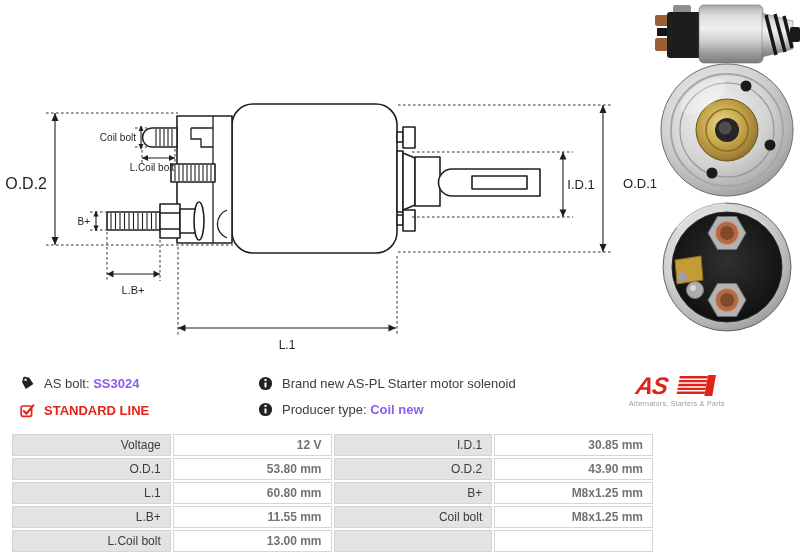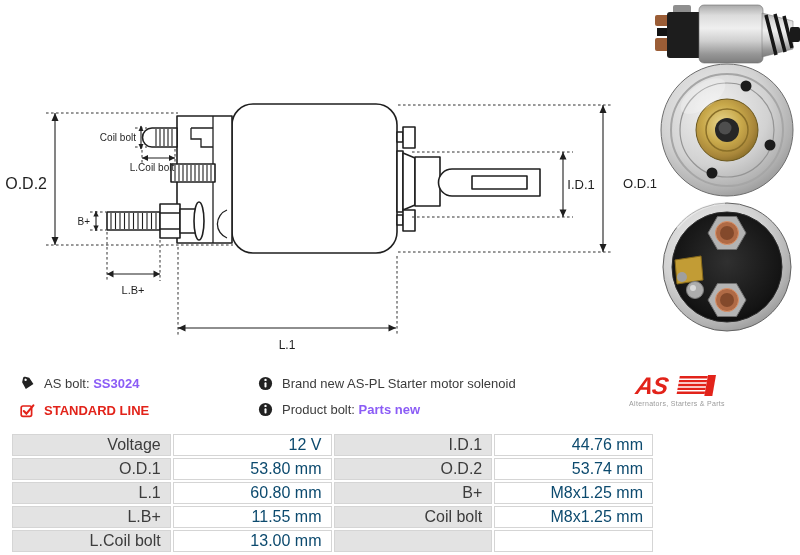--- a/index.html
+++ b/index.html
@@ -18,25 +18,25 @@
   .info-bar{position:absolute;left:0;top:374px;width:800px;height:56px;font-size:13px;}
   .icol{position:absolute;top:0;}
   .iline{display:flex;align-items:center;height:18px;margin-bottom:8px;white-space:nowrap;}
   .iline svg{margin-right:9px;flex:0 0 auto;}
   .iline b{font-weight:bold;color:#8b5cf6;}
   .red-line{color:var(--red,#e2231a);font-weight:bold;align-items:flex-end;}
   .logo-block{margin-left:66px;width:124px;text-align:center;margin-top:1px;}
   .logo-tagline{font-size:7px;color:#9a9a9a;letter-spacing:.3px;margin-top:0px;}
   
   .spec-table{position:absolute;left:10px;top:432px;border-collapse:separate;border-spacing:2px;
-              width:645px;font-size:16px;table-layout:fixed;}
+              width:645px;font-size:12px;table-layout:fixed;}
   .spec-table td{height:18px;padding:1px 9px;border:1px solid #d5d5d5;text-align:right;
                  overflow:hidden;white-space:nowrap;}
   td.lbl{background:#e3e3e3;color:#3c3c3c;}
-  td.val{background:#fff;color:#0c4a6e;}
+  td.val{background:#fff;color:#737373;font-weight:bold;}
 </style>
 </head>
 <body>
 
 <div class="stage">
 
   <svg width="660" height="368" viewBox="0 0 660 368" style="position:absolute;left:0;top:0;">
 
     <g>
       <rect class="shp" x="232" y="104" width="165" height="149" rx="21"></rect>
@@ -228,21 +228,21 @@
           <circle cx="7.5" cy="3.9" r="1.2" fill="#fff"></circle>
         </svg>
         <span>Brand new AS-PL Starter motor solenoid</span>
       </div>
       <div class="iline">
         <svg width="15" height="15" viewBox="0 0 15 15">
           <circle cx="7.5" cy="7.5" r="6.6" fill="#222"></circle>
           <rect x="6.5" y="6.3" width="2" height="5.2" rx="0.9" fill="#fff"></rect>
           <circle cx="7.5" cy="3.9" r="1.2" fill="#fff"></circle>
         </svg>
-        <span><span>Product bolt: </span><b>Parts new</b></span>
+        <span><span>Producer type: </span><b>Coil new</b></span>
       </div>
     </div>
 
     <div class="icol" style="left:549px;">
       <div class="logo-block">
         <svg width="86" height="22" viewBox="0 0 86 22">
           <g transform="skewX(-10)" fill="#e2231a">
             <rect x="46" y="1" width="28" height="2.4"></rect>
             <rect x="46" y="4.9" width="28" height="2.4"></rect>
             <rect x="46" y="8.8" width="28" height="2.4"></rect>
@@ -256,27 +256,27 @@
       </div>
     </div>
   </div>
 
   <table class="spec-table">
     <tbody>
       <tr>
         <td class="lbl">Voltage</td>
         <td class="val">12 V</td>
         <td class="lbl">I.D.1</td>
-        <td class="val">44.76 mm</td>
+        <td class="val">30.85 mm</td>
       </tr>
       <tr>
         <td class="lbl">O.D.1</td>
         <td class="val">53.80 mm</td>
         <td class="lbl">O.D.2</td>
-        <td class="val">53.74 mm</td>
+        <td class="val">43.90 mm</td>
       </tr>
       <tr>
         <td class="lbl">L.1</td>
         <td class="val">60.80 mm</td>
         <td class="lbl">B+</td>
         <td class="val">M8x1.25 mm</td>
       </tr>
       <tr>
         <td class="lbl">L.B+</td>
         <td class="val">11.55 mm</td>

